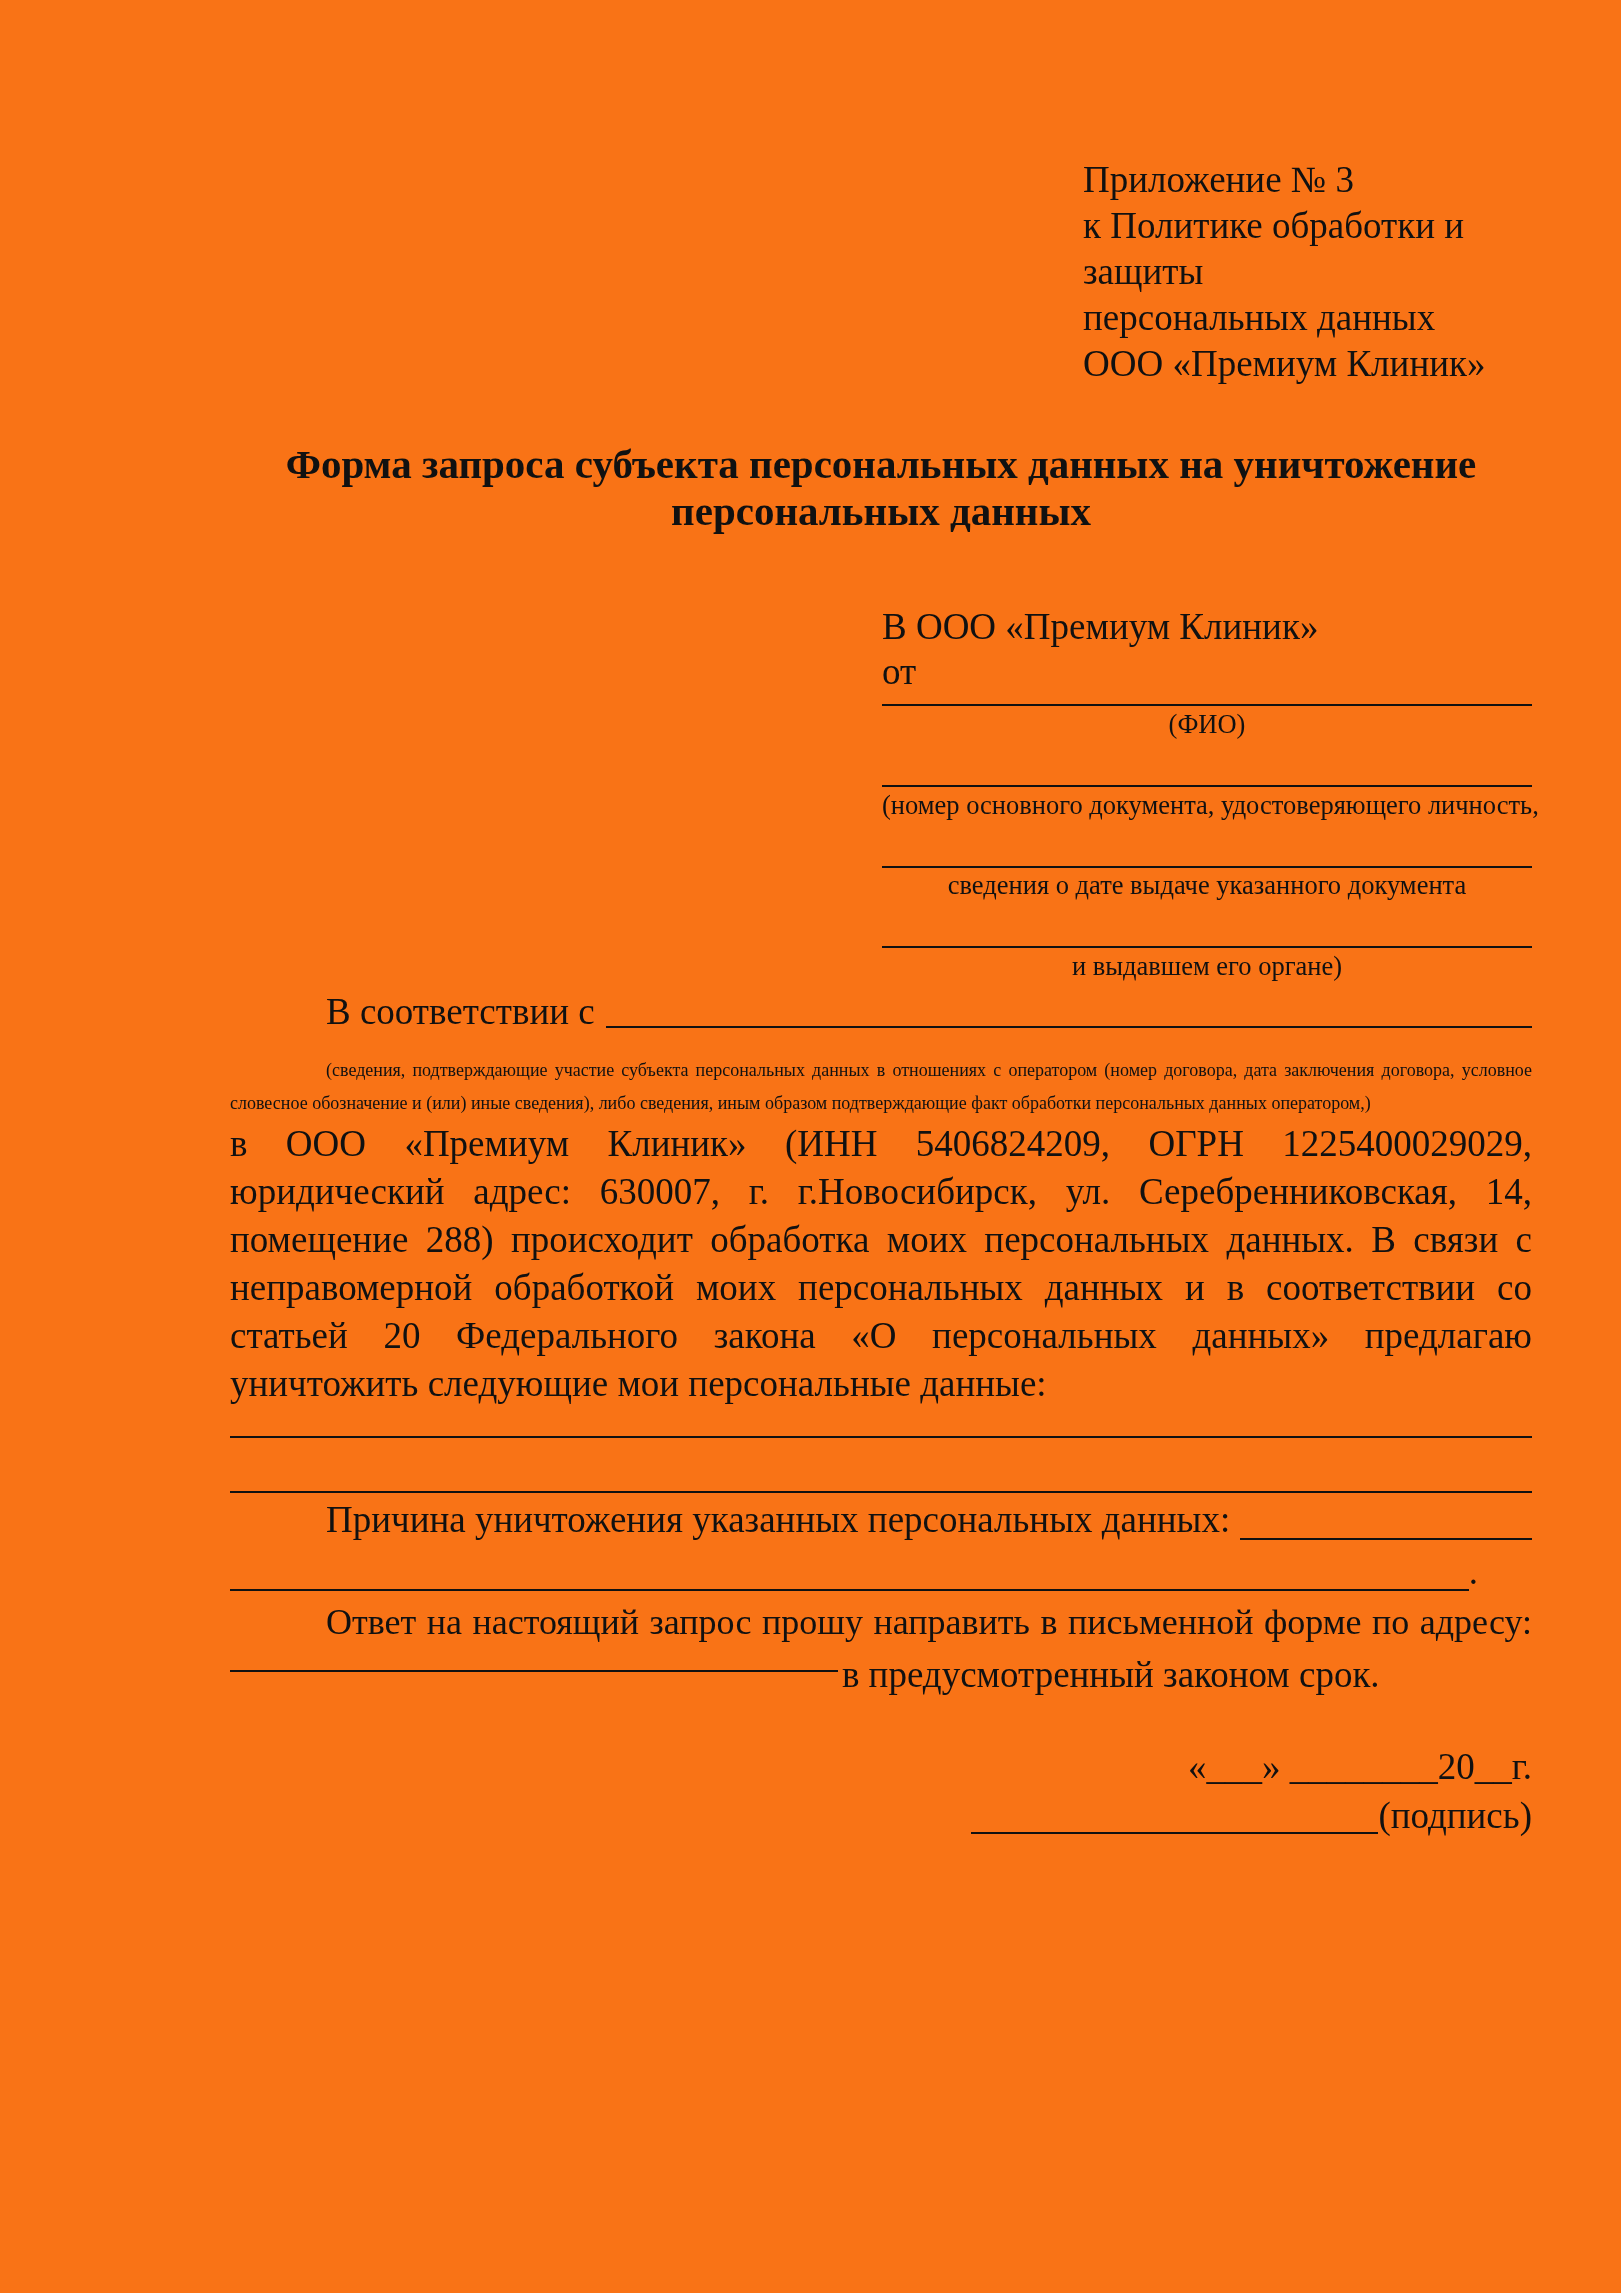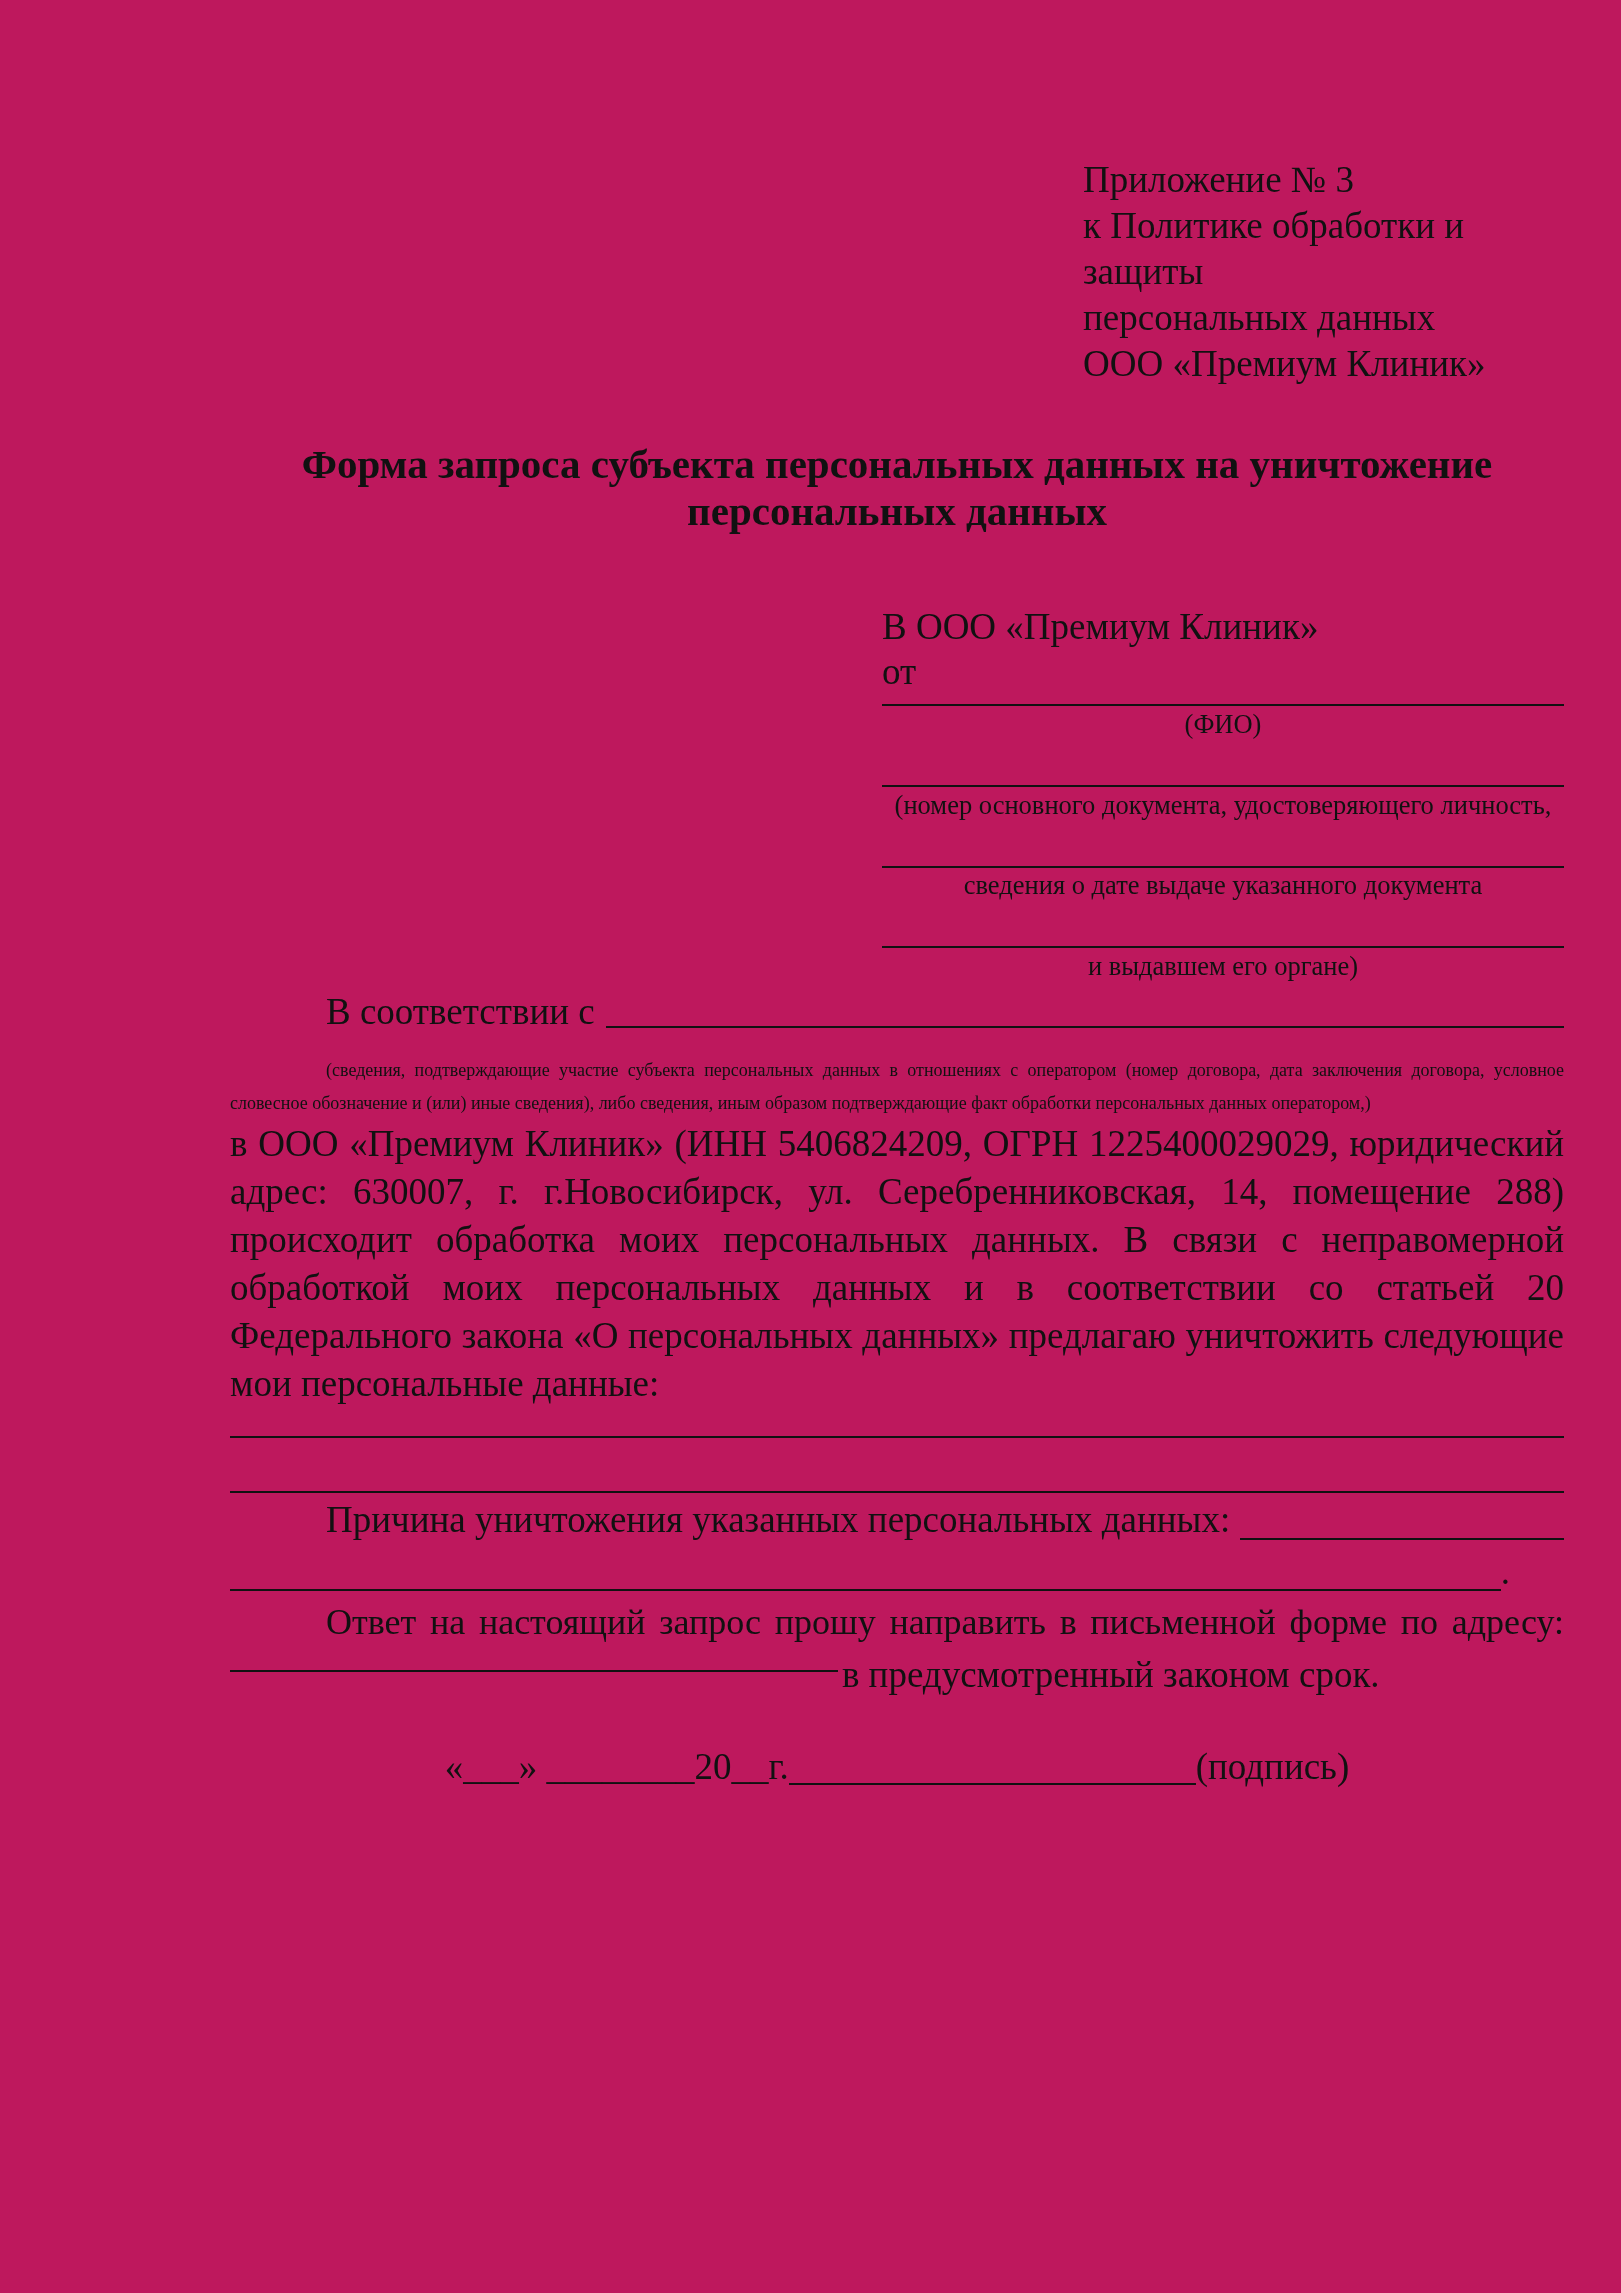--- a/index.html
+++ b/index.html
@@ -1,25 +1,25 @@
 <!DOCTYPE html>
 <html lang="ru"><head>
 <meta charset="utf-8">
 <style>
   html, body { margin: 0; padding: 0; background: #888; }
   .page {
     position: relative;
     width: 1621px;
     height: 2294px;
     margin: 0 auto;
-    background: #be185d;
+    background: #f97316;
     color: #111111;
     font-family: "Liberation Serif", "DejaVu Serif", serif;
     box-sizing: border-box;
-    padding: 157px 57px 0 230px;
+    padding: 157px 89px 0 230px;
     overflow: hidden;
   }
   
   .appendix { margin-left: 853px; font-size: 37px; line-height: 46px; }
   
   .title {
     margin-top: 54px;
     font-size: 41px;
     font-weight: bold;
     text-align: center;
@@ -93,20 +93,21 @@
   }
   .address-line { width: 608px; border-bottom: 2.9px solid #111111; margin-bottom: 5.9px; }
   .address-suffix { padding-left: 3.9px; white-space: nowrap; }
   .signature-row {
     margin-top: 41px;
     display: flex;
     justify-content: center;
     align-items: flex-end;
     font-size: 37px;
     line-height: 49px;
+    flex-direction: column;
   }
   .sign-field { display: flex; align-items: flex-end; }
   .sign-line { width: 407px; border-bottom: 2.9px solid #111111; margin-bottom: 5.9px; }
   .sign-caption { white-space: nowrap; }
 </style>
 </head>
 <body>
 
 <div class="page">
 

